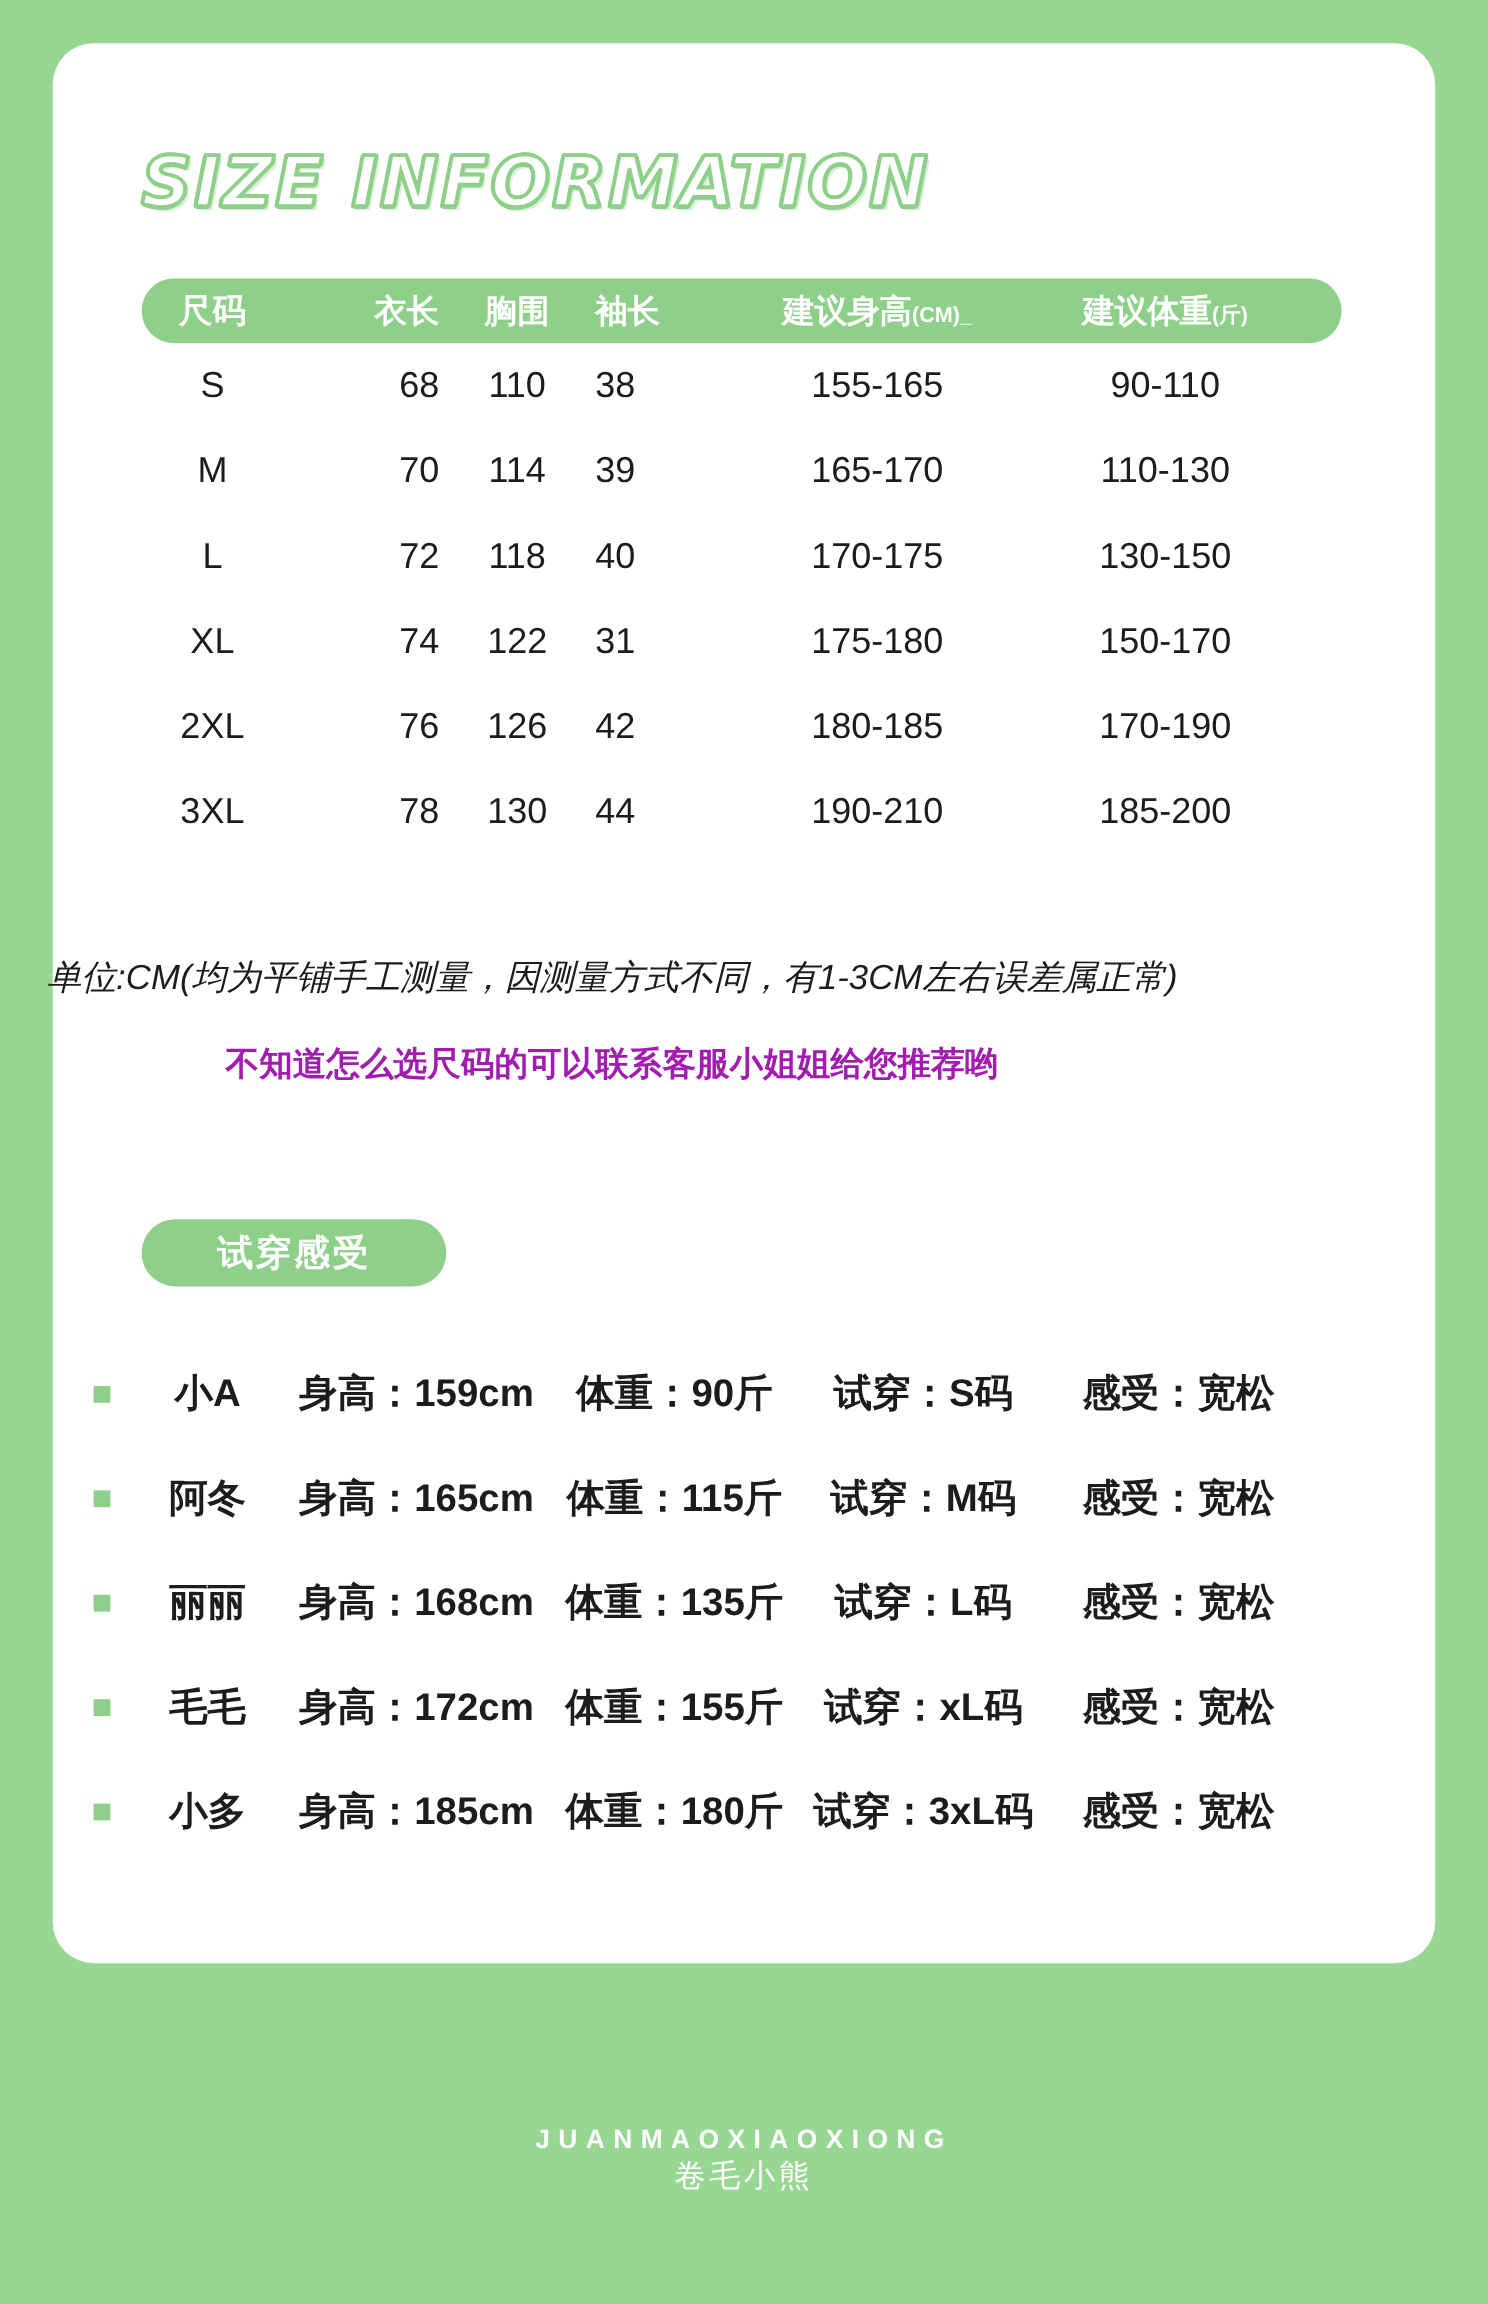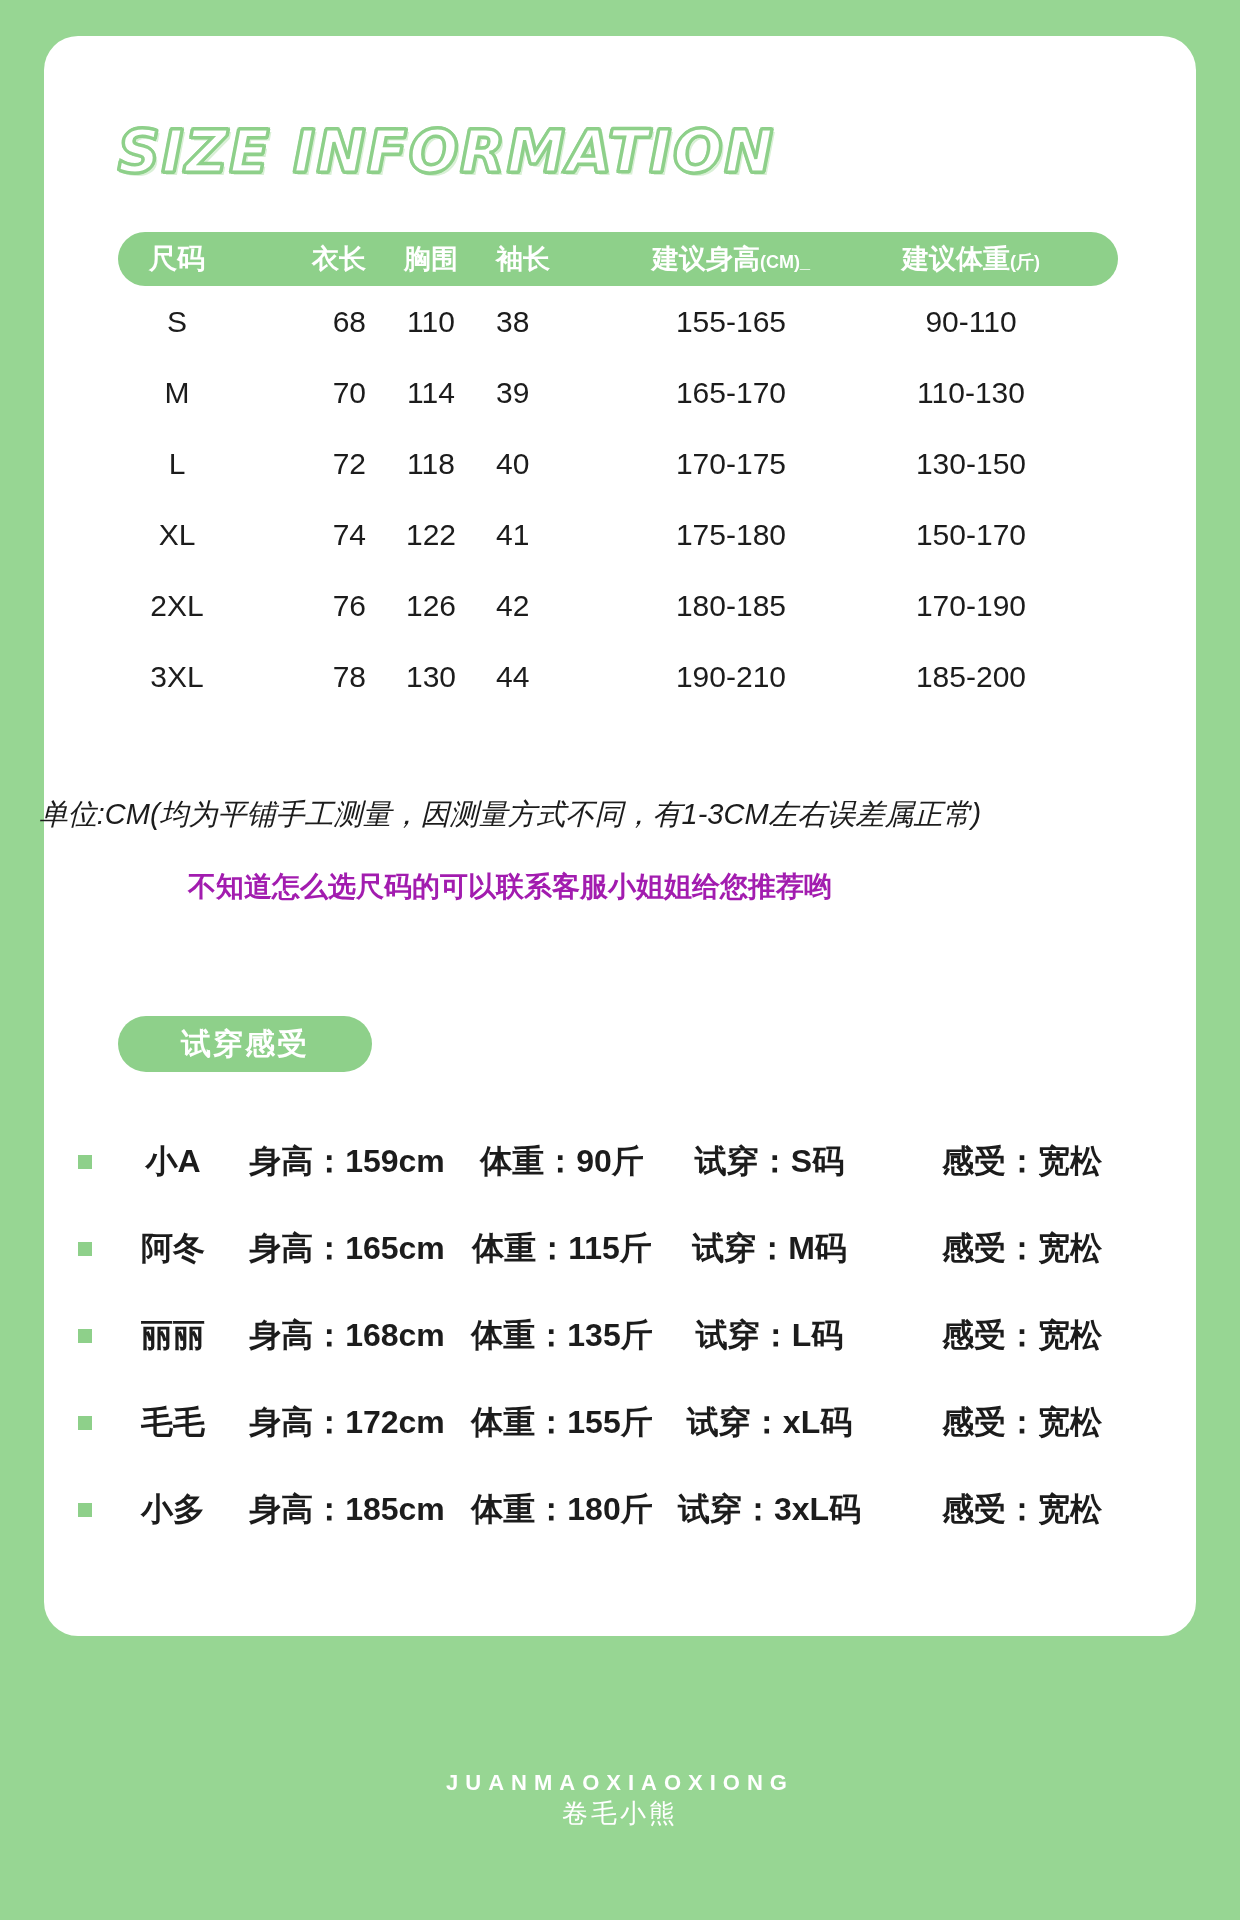--- a/index.html
+++ b/index.html
@@ -141,21 +141,21 @@
     width: 14px;
     height: 14px;
     background: #8ed08a;
     margin-right: 22px;
     flex: 0 0 auto;
   }
   .f-name { width: 118px; }
   .f-h    { width: 230px; }
   .f-w    { width: 200px; }
   .f-try  { width: 215px; }
-  .f-feel { width: 210px; margin-left: 40px; }
+  .f-feel { width: 210px; }
 
   
   .footer {
     position: absolute;
     left: 0;
     top: 1770px;
     width: 1240px;
     text-align: center;
     color: #ffffff;
   }
@@ -211,21 +211,21 @@
       <div class="c1">72</div>
       <div class="c2">118</div>
       <div class="c3">40</div>
       <div class="c4">170-175</div>
       <div class="c5">130-150</div>
     </div>
     <div class="row">
       <div class="c0">XL</div>
       <div class="c1">74</div>
       <div class="c2">122</div>
-      <div class="c3">41</div>
+      <div class="c3">31</div>
       <div class="c4">175-180</div>
       <div class="c5">150-170</div>
     </div>
     <div class="row">
       <div class="c0">2XL</div>
       <div class="c1">76</div>
       <div class="c2">126</div>
       <div class="c3">42</div>
       <div class="c4">180-185</div>
       <div class="c5">170-190</div>

